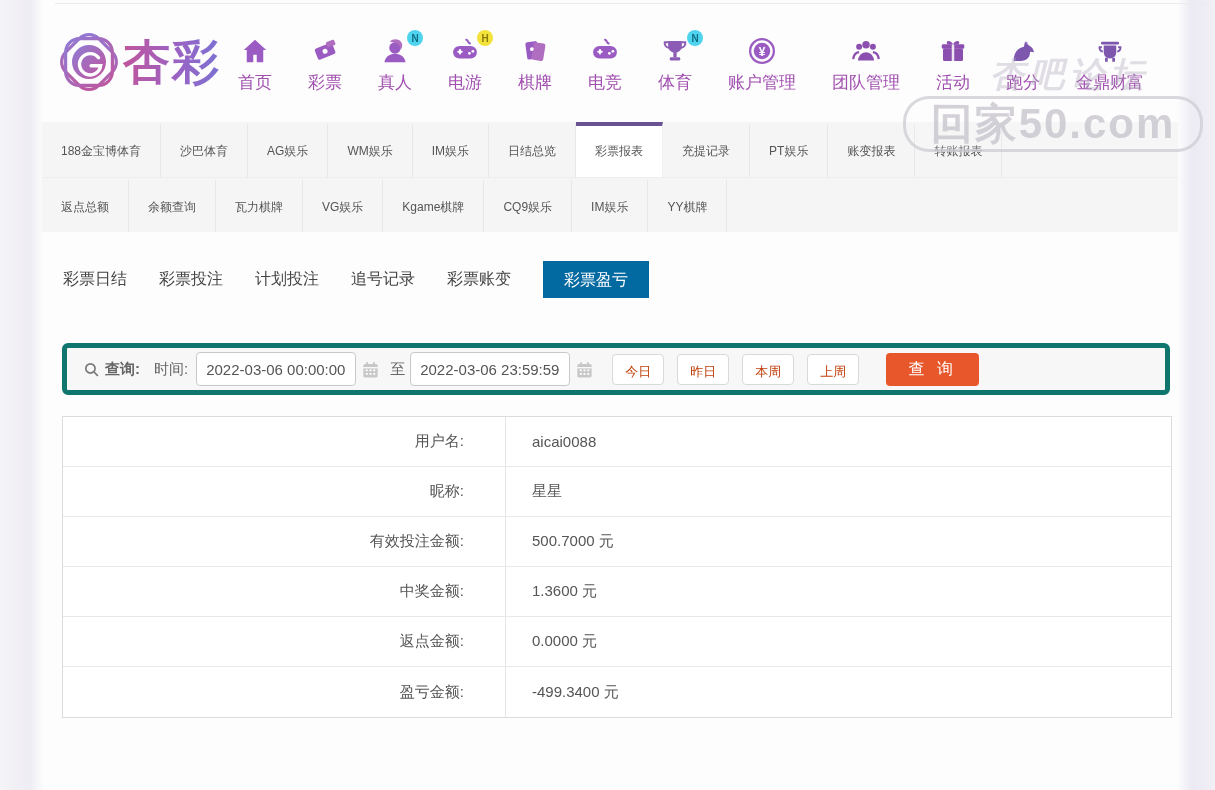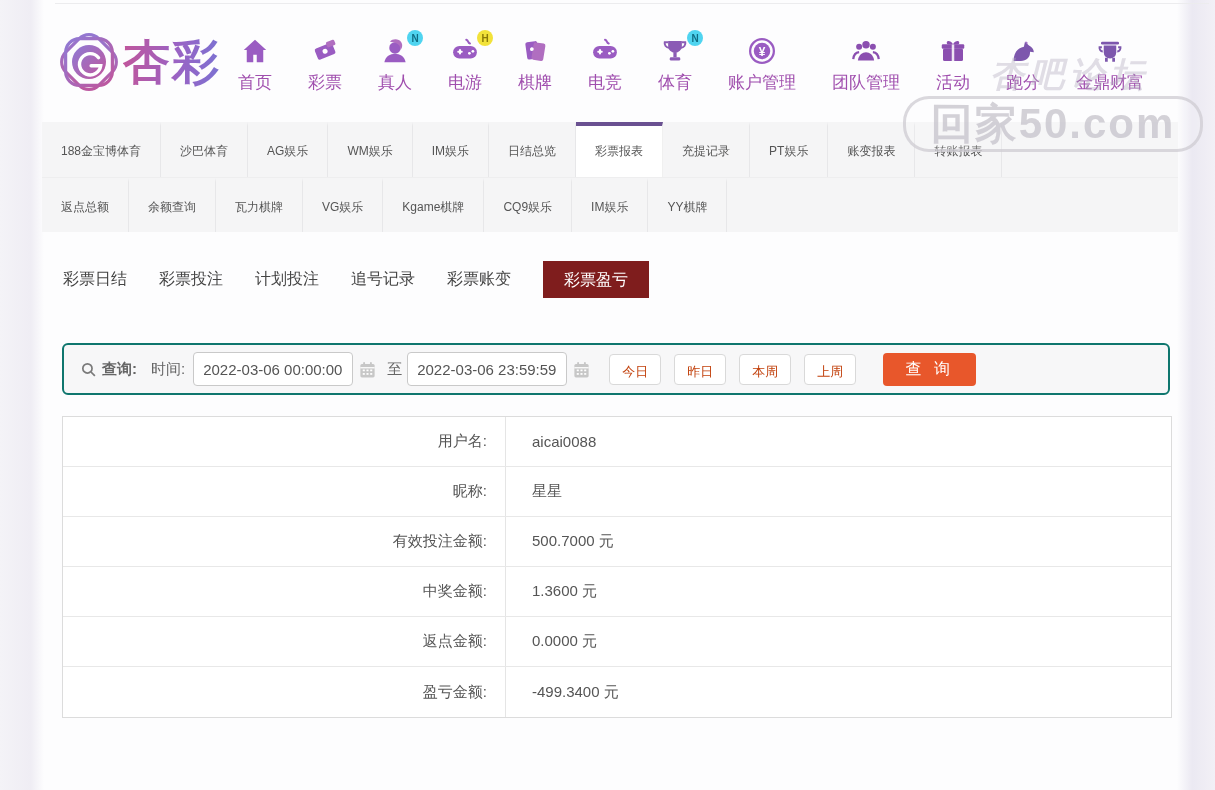--- a/index.html
+++ b/index.html
@@ -57,26 +57,26 @@
   .tab {
     padding:0 19px; line-height:51px; font-size:12px; color:#555; white-space:nowrap;
     border-right:1px solid #e7e7e9; border-top:4px solid transparent; cursor:pointer;
   }
   .tab.active { background:#fff; border-top:4px solid #6a5191; border-right-color:#f0f0f0; }
   .tabrow + .tabrow { border-top:1px solid #eeeeef; }
 
   
   .subtabs { position:absolute; left:63px; top:260px; display:flex; gap:32px; align-items:center; height:38px; }
   .subtab { font-size:16px; color:#444; cursor:pointer; white-space:nowrap; }
-  .subtab.active { background:#7f1d1d; color:#fff; padding:0 21px; line-height:37px; }
+  .subtab.active { background:#0369a1; color:#fff; padding:0 21px; line-height:37px; }
 
   
   .querybar {
     position:absolute; left:62px; top:343px; width:1108px; height:52px;
-    background:#f7f7f8; border:2px solid #0f766e; border-radius:6px;
+    background:#f7f7f8; border:5px solid #0f766e; border-radius:6px;
     display:flex; align-items:center; padding-left:16px;
   }
   .q-ico { display:flex; align-items:center; margin-right:5px; }
   .q-label { font-size:15px; color:#666; font-weight:bold; }
   .q-label2 { font-size:15px; color:#666; margin-left:14px; margin-right:8px; }
   .date-input {
     width:160px; height:34px; border:1px solid #c9c9c9; border-radius:4px; background:#fff;
     font-size:15px; color:#555; padding:0 9px; font-family:"Liberation Sans","DejaVu Sans",sans-serif;
   }
   .cal { margin:0 5px; cursor:pointer; display:flex; }
@@ -94,21 +94,21 @@
 
   
   .report-table {
     position:absolute; left:62px; top:416px; width:1110px;
     border:1px solid #dcdcdc; background:#fff;
   }
   .r-row { display:flex; height:50px; border-bottom:1px solid #e8e8e8; }
   .r-row:last-child { border-bottom:none; }
   .r-label {
     width:443px; border-right:1px solid #e5e5e5; display:flex; align-items:center; justify-content:flex-end;
-    padding-right:18px; font-size:15px; color:#555;
+    padding-right:41px; font-size:15px; color:#555;
   }
   .r-value { flex:1; display:flex; align-items:center; padding-left:26px; font-size:15px; color:#555; }
 </style>
 </head>
 <body>
 
 <div class="side-band left"></div>
 <div class="side-band right"></div>
 <div class="topline"></div>
 

